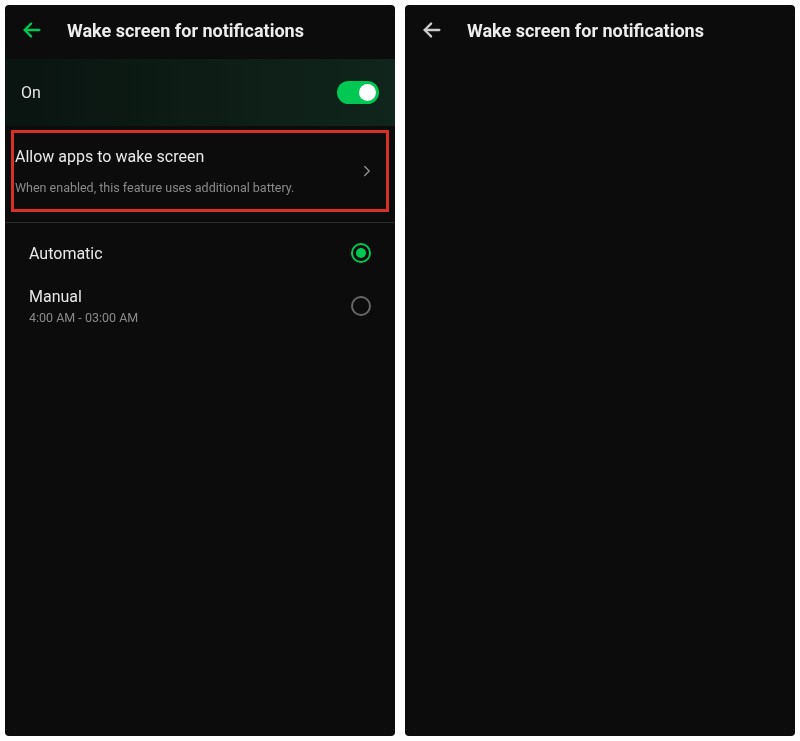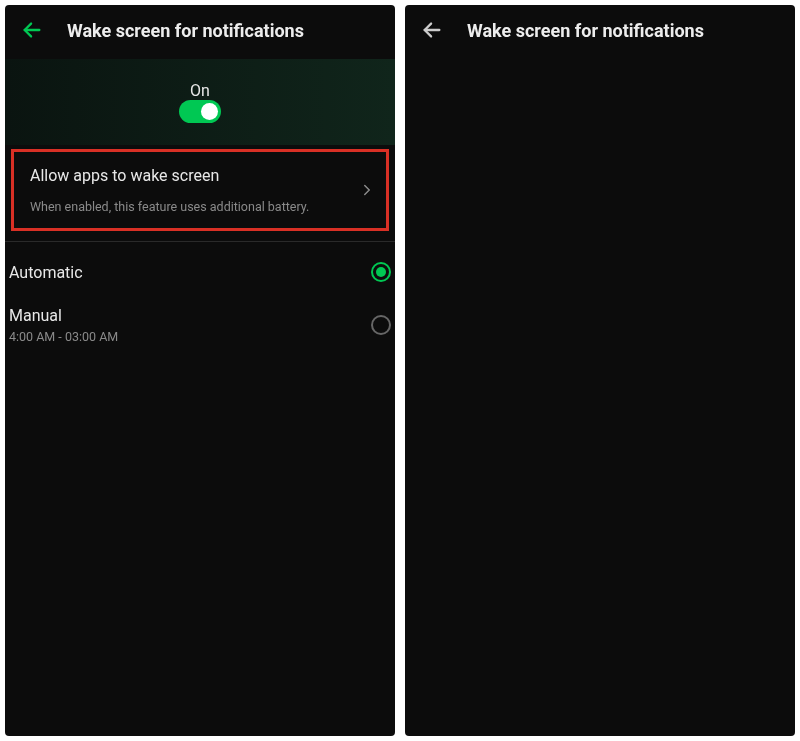--- a/index.html
+++ b/index.html
@@ -45,21 +45,20 @@
       color: #ededed;
       font-size: 18px;
       font-weight: 700;
     }
     .toggle-row {
       display: flex;
       align-items: center;
       justify-content: space-between;
       padding: 22px 16px;
       margin-top: 4px;
-      flex-direction: column;
     }
     .toggle-row.on-row {
       background: linear-gradient(to right, #0a1410, #10251b);
     }
     .toggle-row.off-row {
       background: linear-gradient(to bottom, #2a2a2a, #161616);
     }
     .toggle-label {
       color: #e8e8e8;
       font-size: 16px;
@@ -89,21 +88,21 @@
       right: 3px;
     }
     .switch.off .switch-thumb {
       left: 3px;
       background: #d0d0d0;
     }
     .setting-row {
       display: flex;
       align-items: center;
       justify-content: space-between;
-      padding: 14px 10px 14px 16px;
+      padding: 14px 10px 14px 1px;
       cursor: pointer;
     }
     .setting-text {
       display: flex;
       flex-direction: column;
       gap: 4px;
     }
     .setting-title {
       color: #e8e8e8;
       font-size: 16px;
@@ -127,21 +126,21 @@
     }
     .divider {
       height: 1px;
       background: #2a2a2a;
       margin: 8px 0;
     }
     .radio-row {
       display: flex;
       align-items: center;
       justify-content: space-between;
-      padding: 12px 4px;
+      padding: 12px 24px;
       cursor: pointer;
     }
     .radio-text {
       display: flex;
       flex-direction: column;
       gap: 4px;
     }
     .radio-title {
       color: #e8e8e8;
       font-size: 16px;

